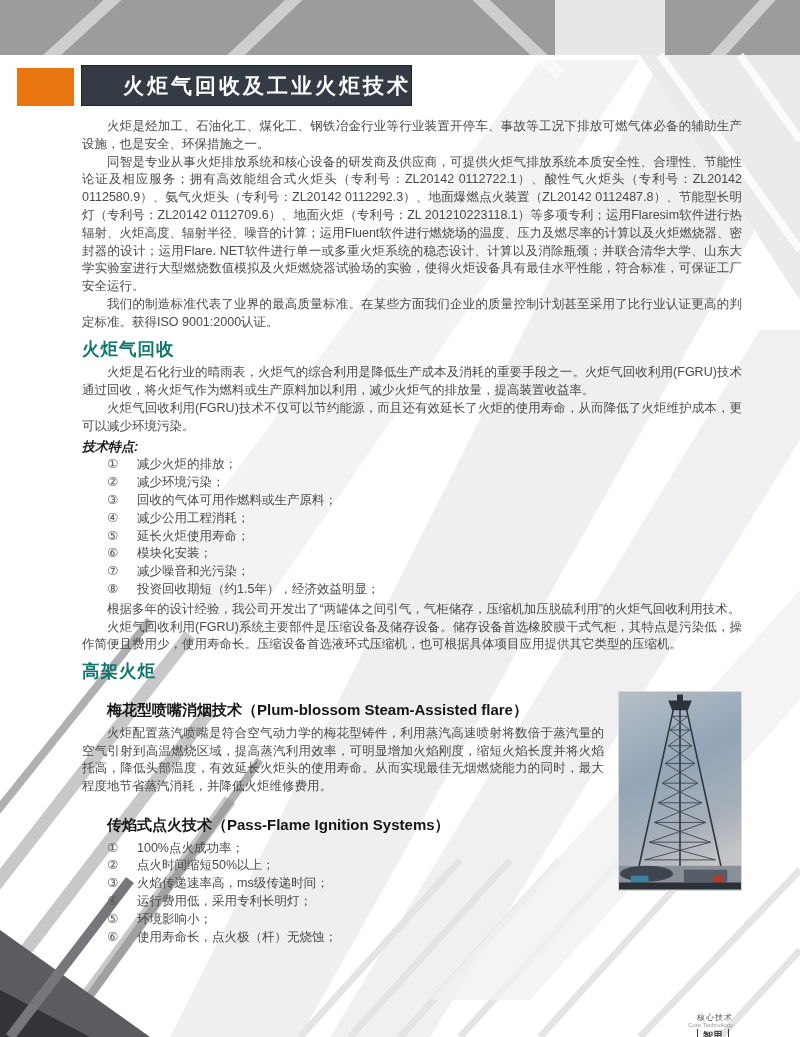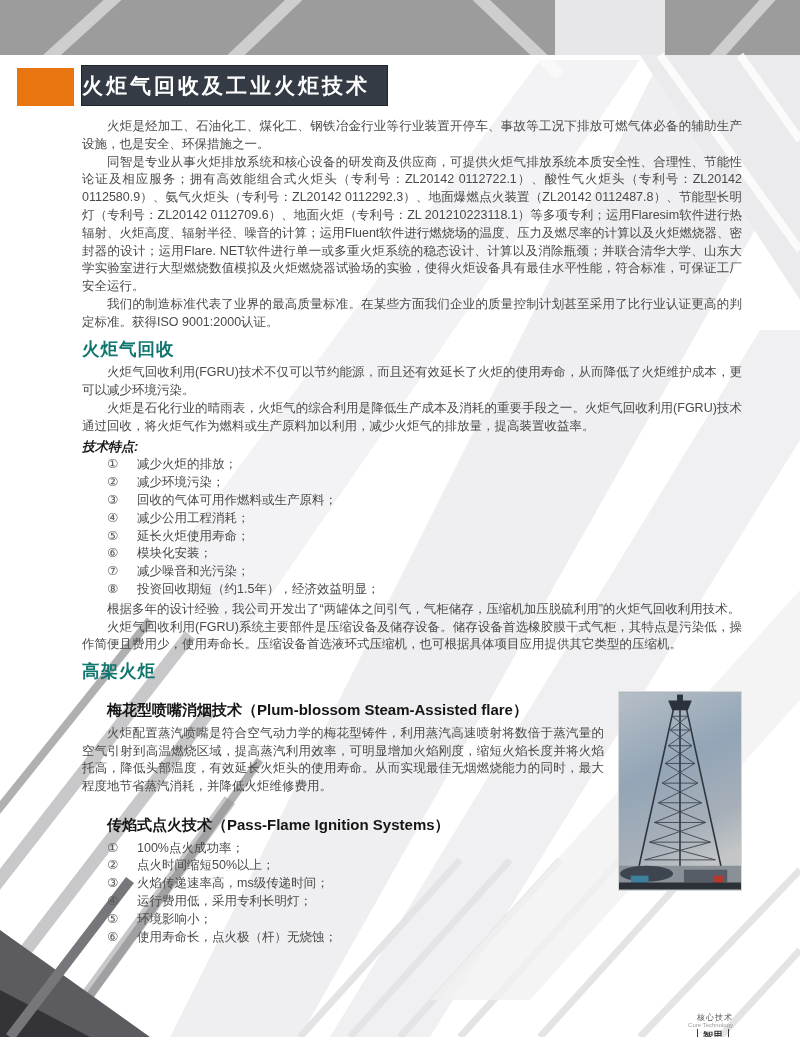--- a/index.html
+++ b/index.html
@@ -9,22 +9,22 @@
     background:#fff; position:relative; overflow:hidden;
     color:#4a4a4a;
   }
   .bg-svg { position:absolute; inset:0; z-index:0; }
   .page { position:relative; z-index:1; width:800px; height:1037px; }
 
   
   .title-block { display:flex; align-items:stretch; margin:65px 0 0 17px; height:41px; }
   .accent-square { width:57px; height:38px; background:#e8750f; margin-top:3px; }
   .title-bar {
-    margin-left:7px; width:307px; background:#343b44; border:1px solid #20252b;
-    display:flex; align-items:center; justify-content:flex-start;
+    margin-left:7px; width:331px; background:#343b44; border:1px solid #20252b;
+    display:flex; align-items:center; justify-content:flex-end;
   }
   .title-bar span { color:#fff; font-weight:bold; font-size:21px; letter-spacing:3px; }
 
   
   main { padding:12px 58px 0 82px; font-size:12.5px; line-height:17.8px; }
   p.body { text-indent:2em; text-align:justify; }
   h2.sec {
     font-size:17.5px; font-weight:bold; color:#0f766e; letter-spacing:1px;
     margin:9px 0 6px 0;
   }
@@ -123,22 +123,22 @@
     </div>
   </header>
 
   <main>
 
     <p class="body">火炬是烃加工、石油化工、煤化工、钢铁冶金行业等行业装置开停车、事故等工况下排放可燃气体必备的辅助生产设施，也是安全、环保措施之一。</p>
     <p class="body">同智是专业从事火炬排放系统和核心设备的研发商及供应商，可提供火炬气排放系统本质安全性、合理性、节能性论证及相应服务；拥有高效能组合式火炬头（专利号：ZL20142 0112722.1）、酸性气火炬头（专利号：ZL20142 0112580.9）、氨气火炬头（专利号：ZL20142 0112292.3）、地面爆燃点火装置（ZL20142 0112487.8）、节能型长明灯（专利号：ZL20142 0112709.6）、地面火炬（专利号：ZL 201210223118.1）等多项专利；运用Flaresim软件进行热辐射、火炬高度、辐射半径、噪音的计算；运用Fluent软件进行燃烧场的温度、压力及燃尽率的计算以及火炬燃烧器、密封器的设计；运用Flare. NET软件进行单一或多重火炬系统的稳态设计、计算以及消除瓶颈；并联合清华大学、山东大学实验室进行大型燃烧数值模拟及火炬燃烧器试验场的实验，使得火炬设备具有最佳水平性能，符合标准，可保证工厂安全运行。</p>
     <p class="body">我们的制造标准代表了业界的最高质量标准。在某些方面我们企业的质量控制计划甚至采用了比行业认证更高的判定标准。获得ISO 9001:2000认证。</p>
 
     <h2 class="sec">火炬气回收</h2>
+    <p class="body">火炬是石化行业的晴雨表，火炬气的综合利用是降低生产成本及消耗的重要手段之一。火炬气回收利用(FGRU)技术通过回收，将火炬气作为燃料或生产原料加以利用，减少火炬气的排放量，提高装置收益率。</p>
     <p class="body">火炬气回收利用(FGRU)技术不仅可以节约能源，而且还有效延长了火炬的使用寿命，从而降低了火炬维护成本，更可以减少环境污染。</p>
-    <p class="body">火炬是石化行业的晴雨表，火炬气的综合利用是降低生产成本及消耗的重要手段之一。火炬气回收利用(FGRU)技术通过回收，将火炬气作为燃料或生产原料加以利用，减少火炬气的排放量，提高装置收益率。</p>
 
     <div class="feat-label">技术特点:</div>
     <div class="list">
       <div class="row">
           <span class="num">①</span>
           <span class="txt">减少火炬的排放；</span>
         </div>
       <div class="row">
           <span class="num">②</span>
           <span class="txt">减少环境污染；</span>

